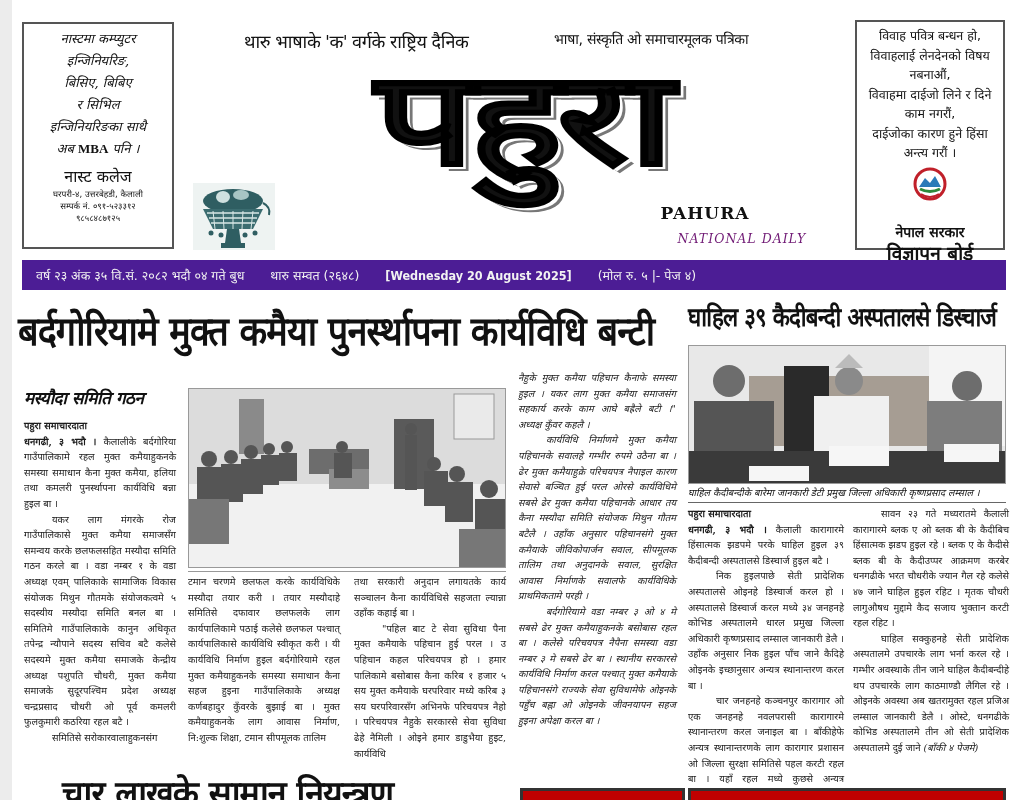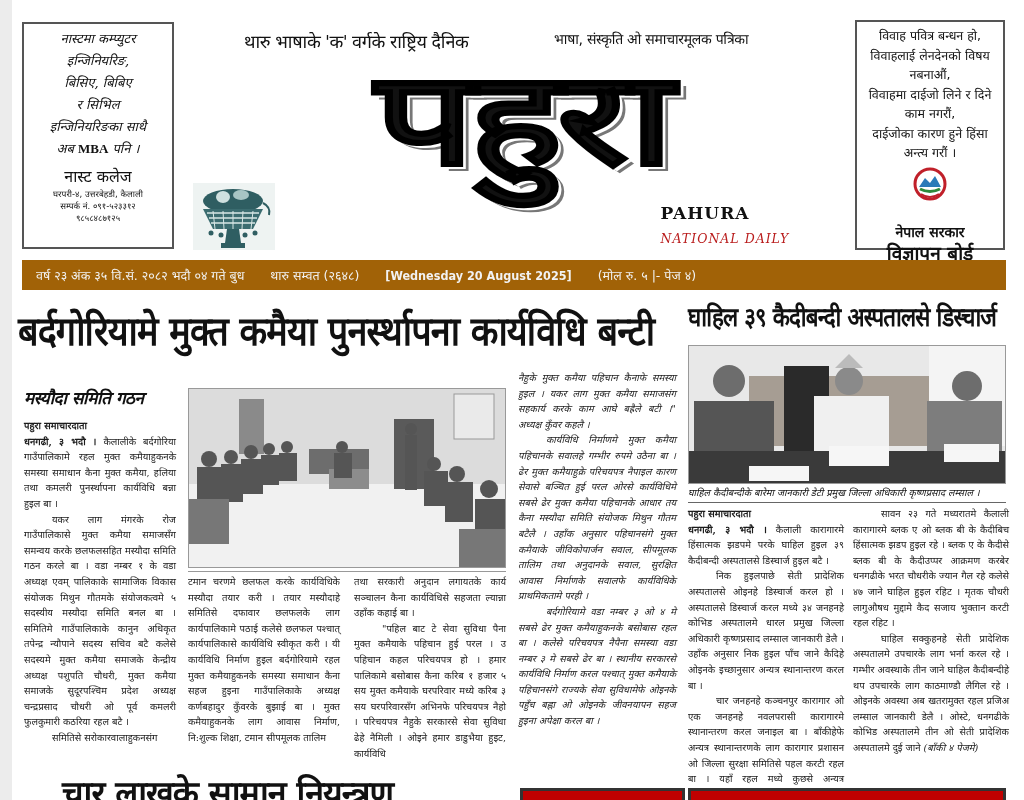--- a/index.html
+++ b/index.html
@@ -15,29 +15,29 @@
 
   .tag-left { position: absolute; left: 196px; top: 29px; font-family: "DejaVu Sans Condensed", "DejaVu Sans", sans-serif; font-size: 18px; letter-spacing: -0.3px; margin-left: 48px; }
   .tag-right { position: absolute; left: 554px; top: 29px; font-family: "DejaVu Sans", sans-serif; font-size: 14px; letter-spacing: -0.3px; }
 
   .masthead { position: absolute; left: 202px; top: 52px; width: 640px; height: 135px; display: flex; align-items: flex-start; justify-content: center; }
   .masthead span { font-family: "DejaVu Sans", sans-serif; font-weight: bold; font-size: 130px; line-height: 135px; color: #111; letter-spacing: -4px;
     text-shadow: 3px 3px 0 #fff, 5px 5px 0 #777; -webkit-text-stroke: 2px #000; transform: scaleX(1.35); }
 
   .basket { position: absolute; left: 193px; top: 183px; width: 82px; height: 67px; }
   .brand-en { position: absolute; left: 620px; top: 203px; width: 170px; text-align: center; font-family: "DejaVu Serif", serif; font-weight: bold; font-size: 17px; letter-spacing: 1px; }
-  .brand-sub { position: absolute; left: 640px; top: 231px; width: 170px; text-align: center; font-family: "DejaVu Serif", serif; font-style: italic; font-size: 12.5px; letter-spacing: 1px; color: #b91c1c; }
+  .brand-sub { position: absolute; left: 657px; top: 231px; width: 170px; text-align: center; font-family: "DejaVu Serif", serif; font-style: italic; font-size: 12.5px; letter-spacing: 1px; color: #701a75; }
 
   .ad-right { position: absolute; left: 855px; top: 20px; width: 150px; height: 230px; border: 2px solid #555; text-align: center; padding: 4px 2px; }
   .ad-right .msg { font-family: "DejaVu Sans", sans-serif; font-size: 12.5px; line-height: 19.5px; }
   .ad-right .emblem { width: 34px; height: 34px; margin: 4px auto 0; }
   .ad-right .gov { font-family: "DejaVu Sans", sans-serif; font-weight: bold; font-size: 14px; line-height: 19px; margin-top: 18px; }
   .ad-right .board { font-family: "DejaVu Sans", sans-serif; font-weight: bold; font-size: 19px; line-height: 22px; }
 
-  .dateline { position: absolute; left: 22px; top: 260px; width: 984px; height: 30px; background: #a16207; color: #f2f2f2; font-family: "DejaVu Sans", sans-serif; font-size: 12.5px; display: flex; align-items: center; padding-left: 14px; white-space: nowrap; }
+  .dateline { position: absolute; left: 22px; top: 260px; width: 984px; height: 30px; background: #4c1d95; color: #f2f2f2; font-family: "DejaVu Sans", sans-serif; font-size: 12.5px; display: flex; align-items: center; padding-left: 14px; white-space: nowrap; }
   .dateline span { margin-right: 26px; }
   .dateline .en { font-family: "DejaVu Sans Condensed", "DejaVu Sans", sans-serif; font-weight: bold; }
 
   .h-main { position: absolute; left: 18px; top: 305px; width: 660px; font-family: "DejaVu Sans", sans-serif; font-weight: bold; font-size: 40px; line-height: 52px; letter-spacing: -1px; transform: scaleX(0.9); transform-origin: left; white-space: nowrap; }
   .h-side { position: absolute; left: 688px; top: 297px; width: 340px; font-family: "DejaVu Sans", sans-serif; font-size: 26px; line-height: 40px; letter-spacing: -1px; transform: scaleX(0.86); transform-origin: left; white-space: nowrap; font-weight: bold; }
 
   .subhead { position: absolute; left: 24px; top: 386px; font-family: "DejaVu Sans", sans-serif; font-weight: bold; font-style: italic; font-size: 17px; letter-spacing: -0.5px; }
 
   .col { position: absolute; font-family: "DejaVu Serif", serif; font-size: 9.6px; line-height: 15.6px; text-align: justify; color: #1b1b1b; }
   .col p { text-indent: 0; }

